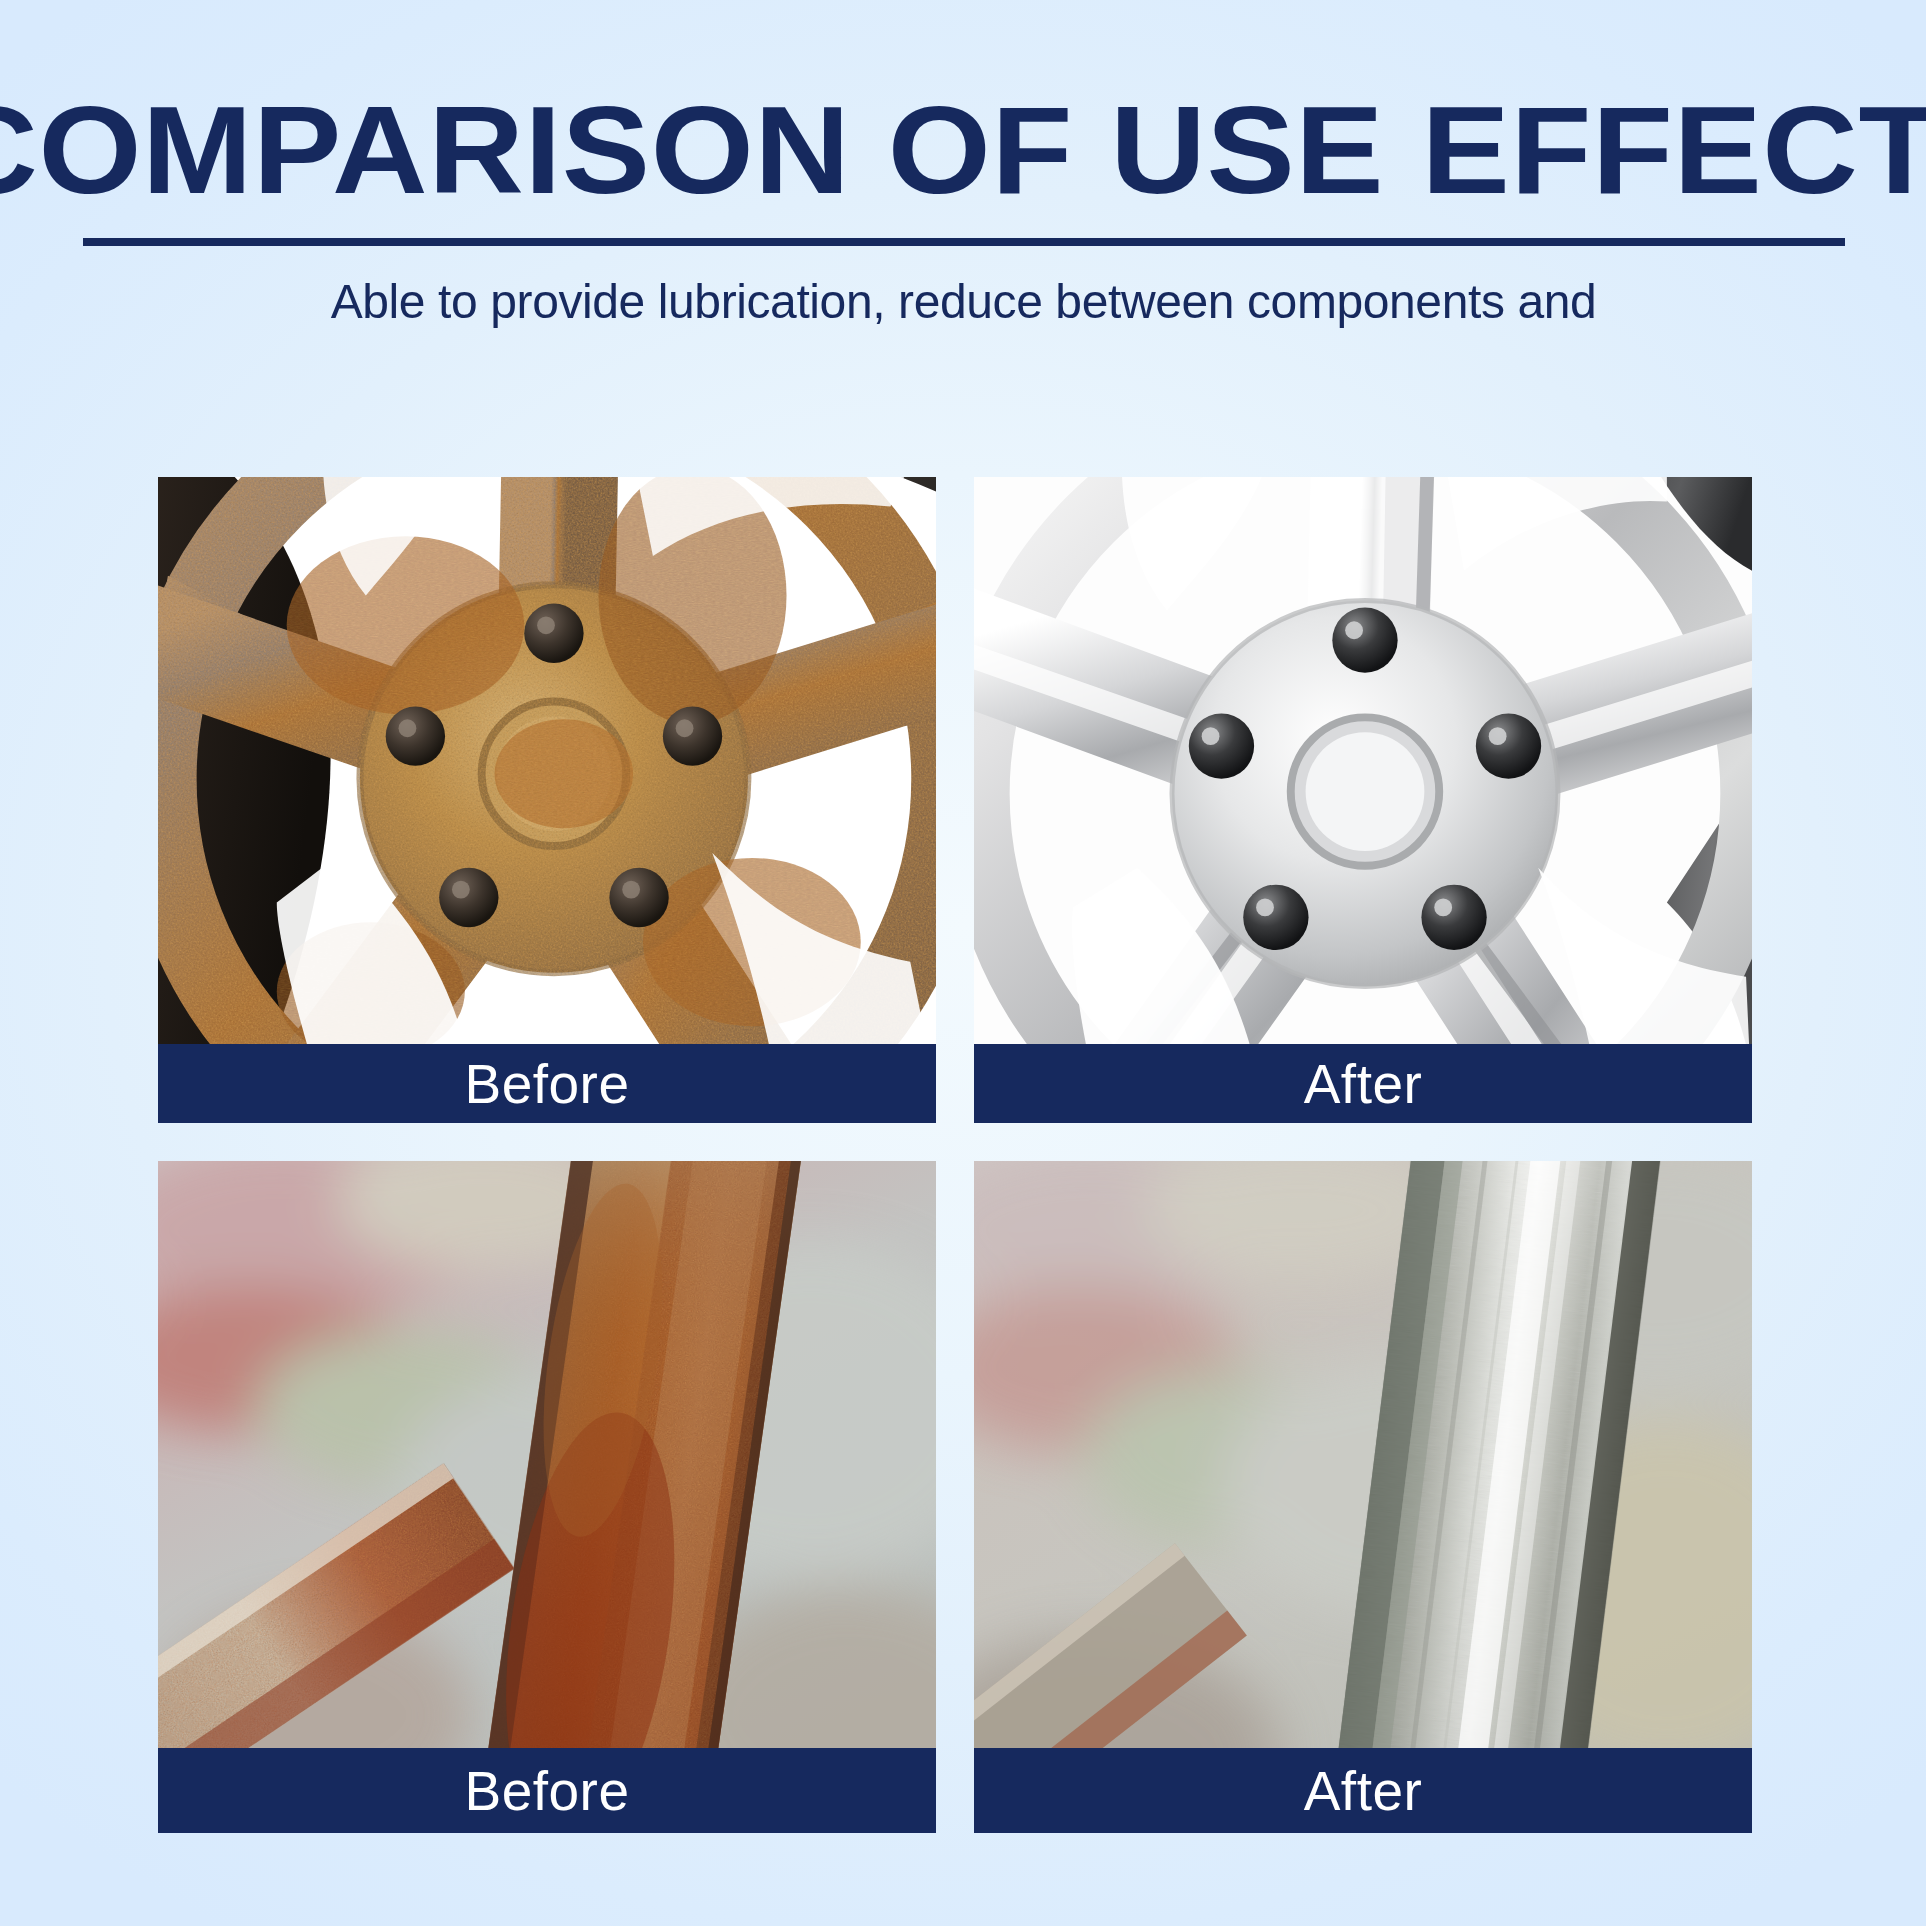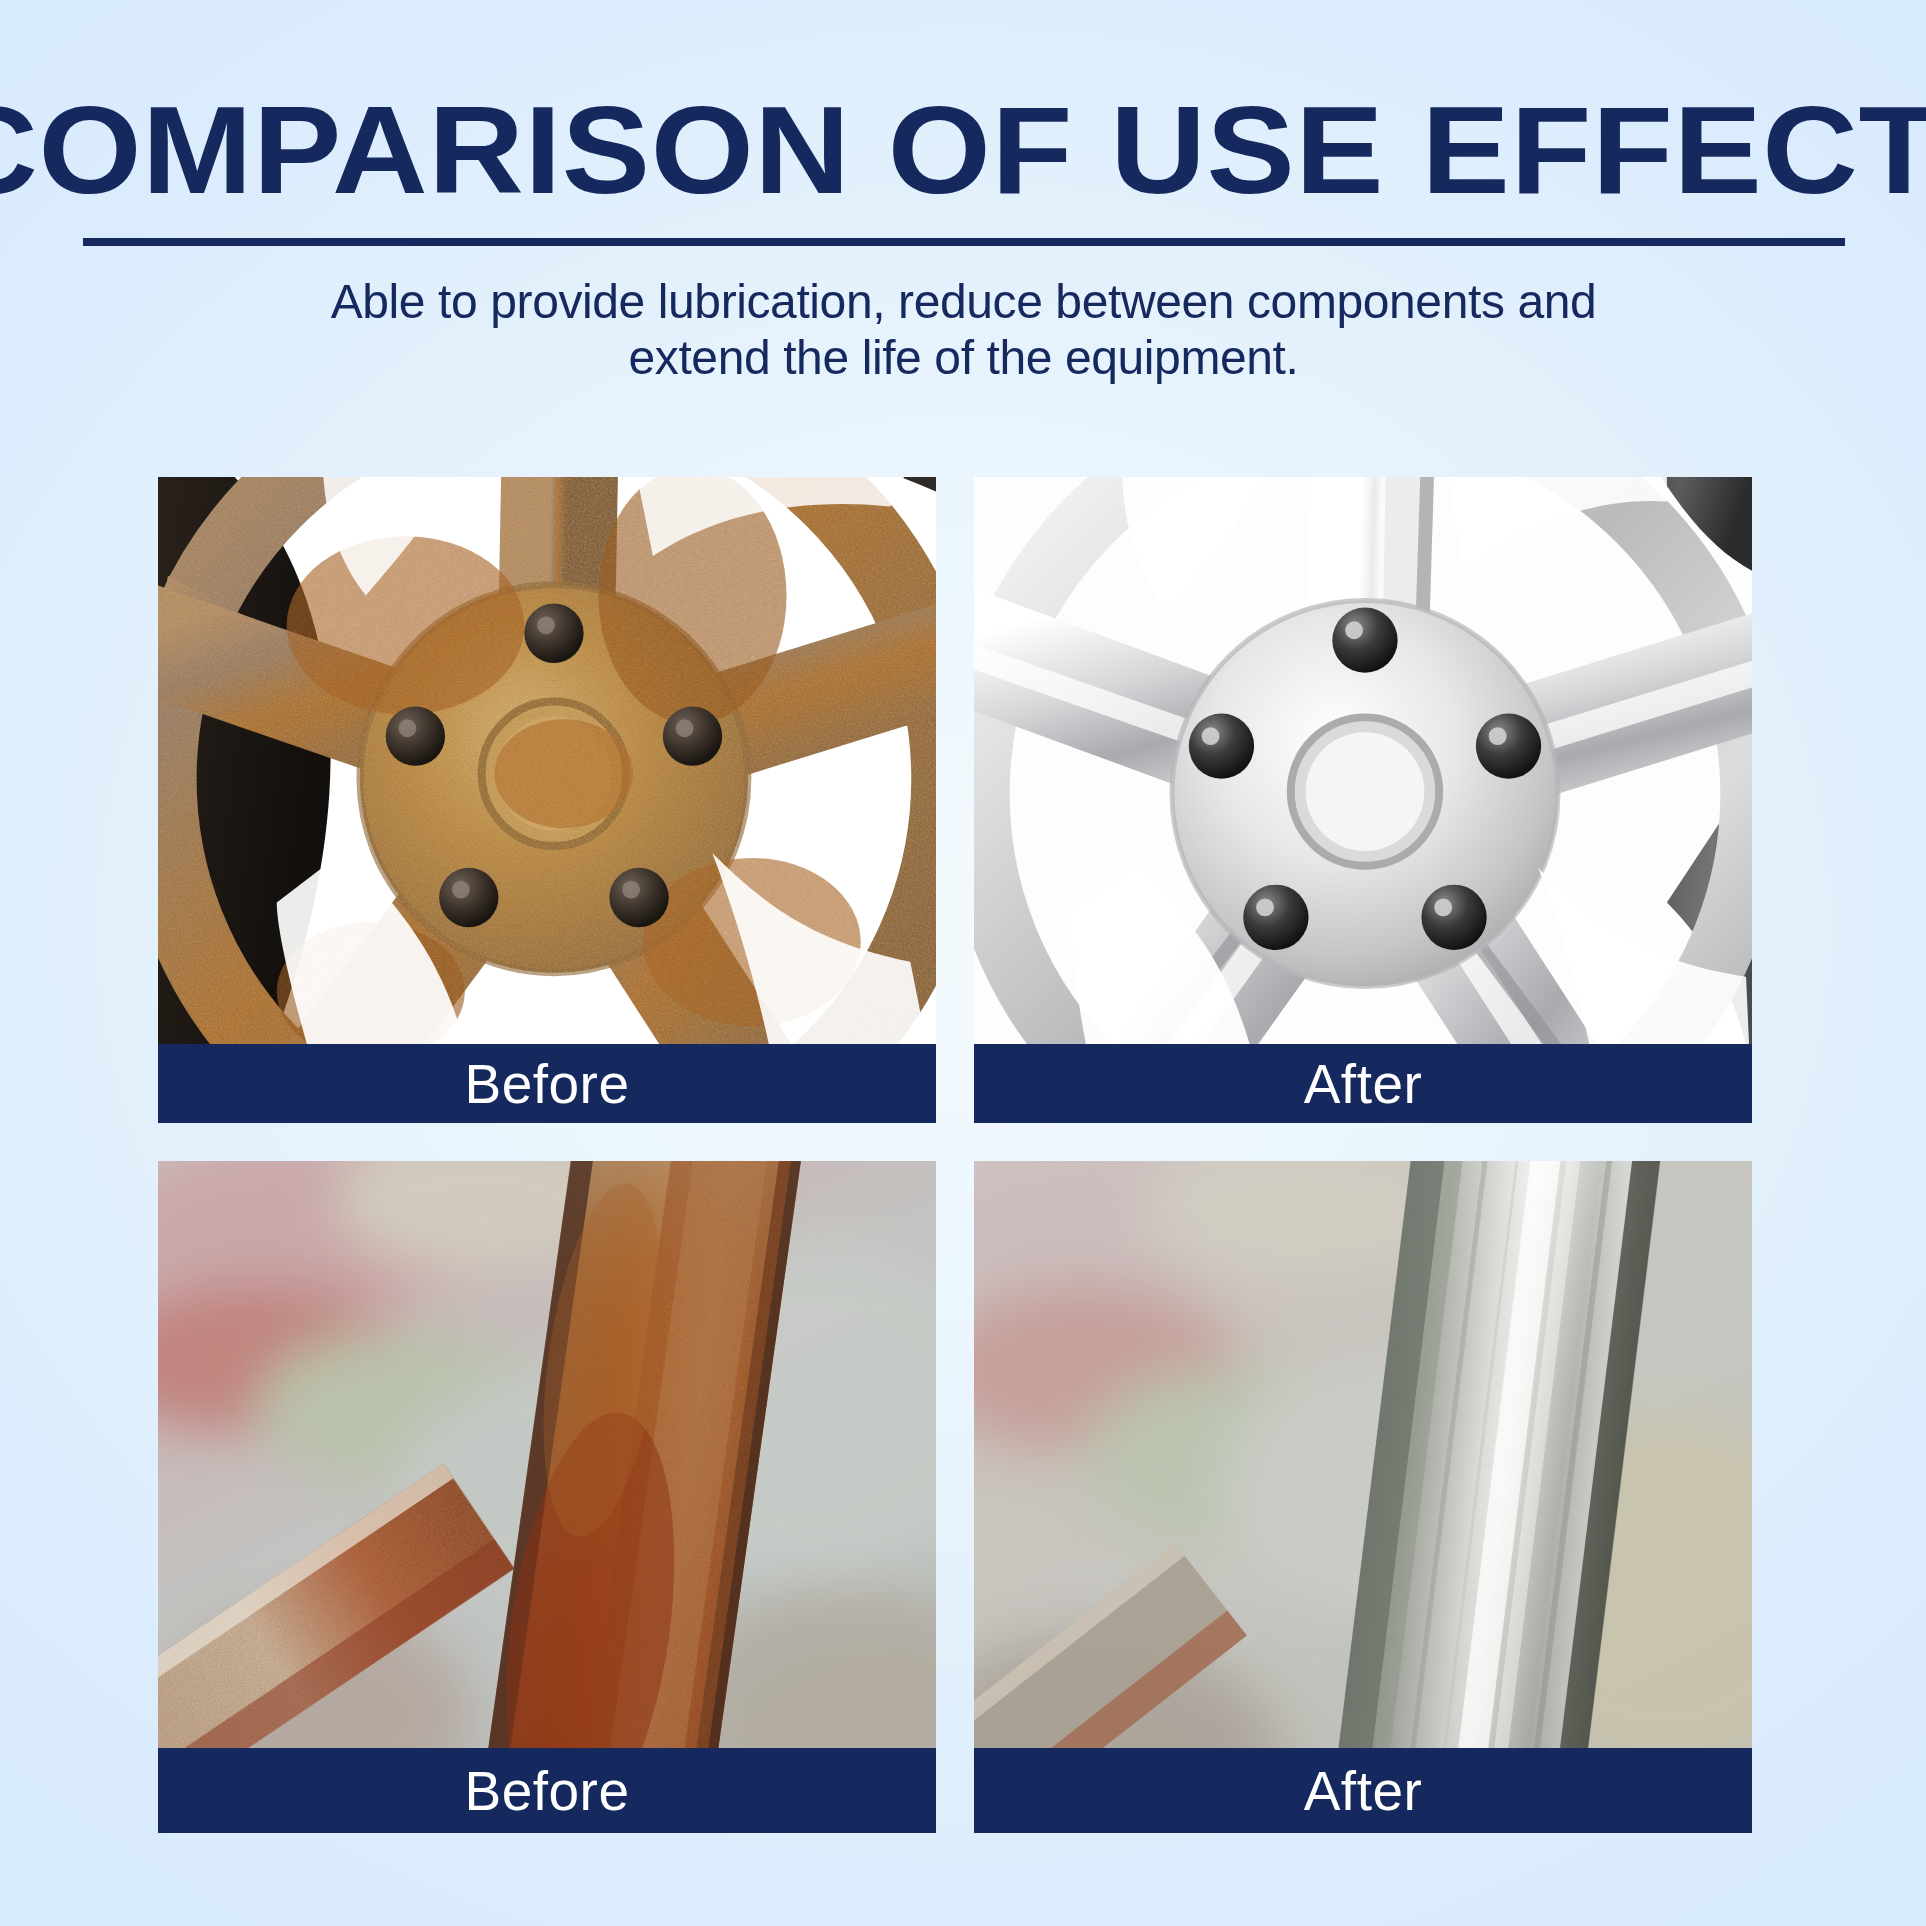--- a/index.html
+++ b/index.html
@@ -129,21 +129,20 @@
 
 <div id="page">
 
   <div id="header">
     <div id="title">COMPARISON OF USE EFFECTS</div>
 
     <div id="rule"></div>
 
     <div id="subtitle">
       <span class="ln">Able to provide lubrication, reduce between components and</span>
-      <span class="ln">extend the life of the equipment.</span>
     </div>
   </div>
 
   <div id="grid">
 
     <div class="panel row1">
       <div class="photo">
         <div class="wheel-scene">
           <svg class="wheel-svg" viewBox="0 0 786 653" preserveAspectRatio="xMidYMid slice">
             <defs>

